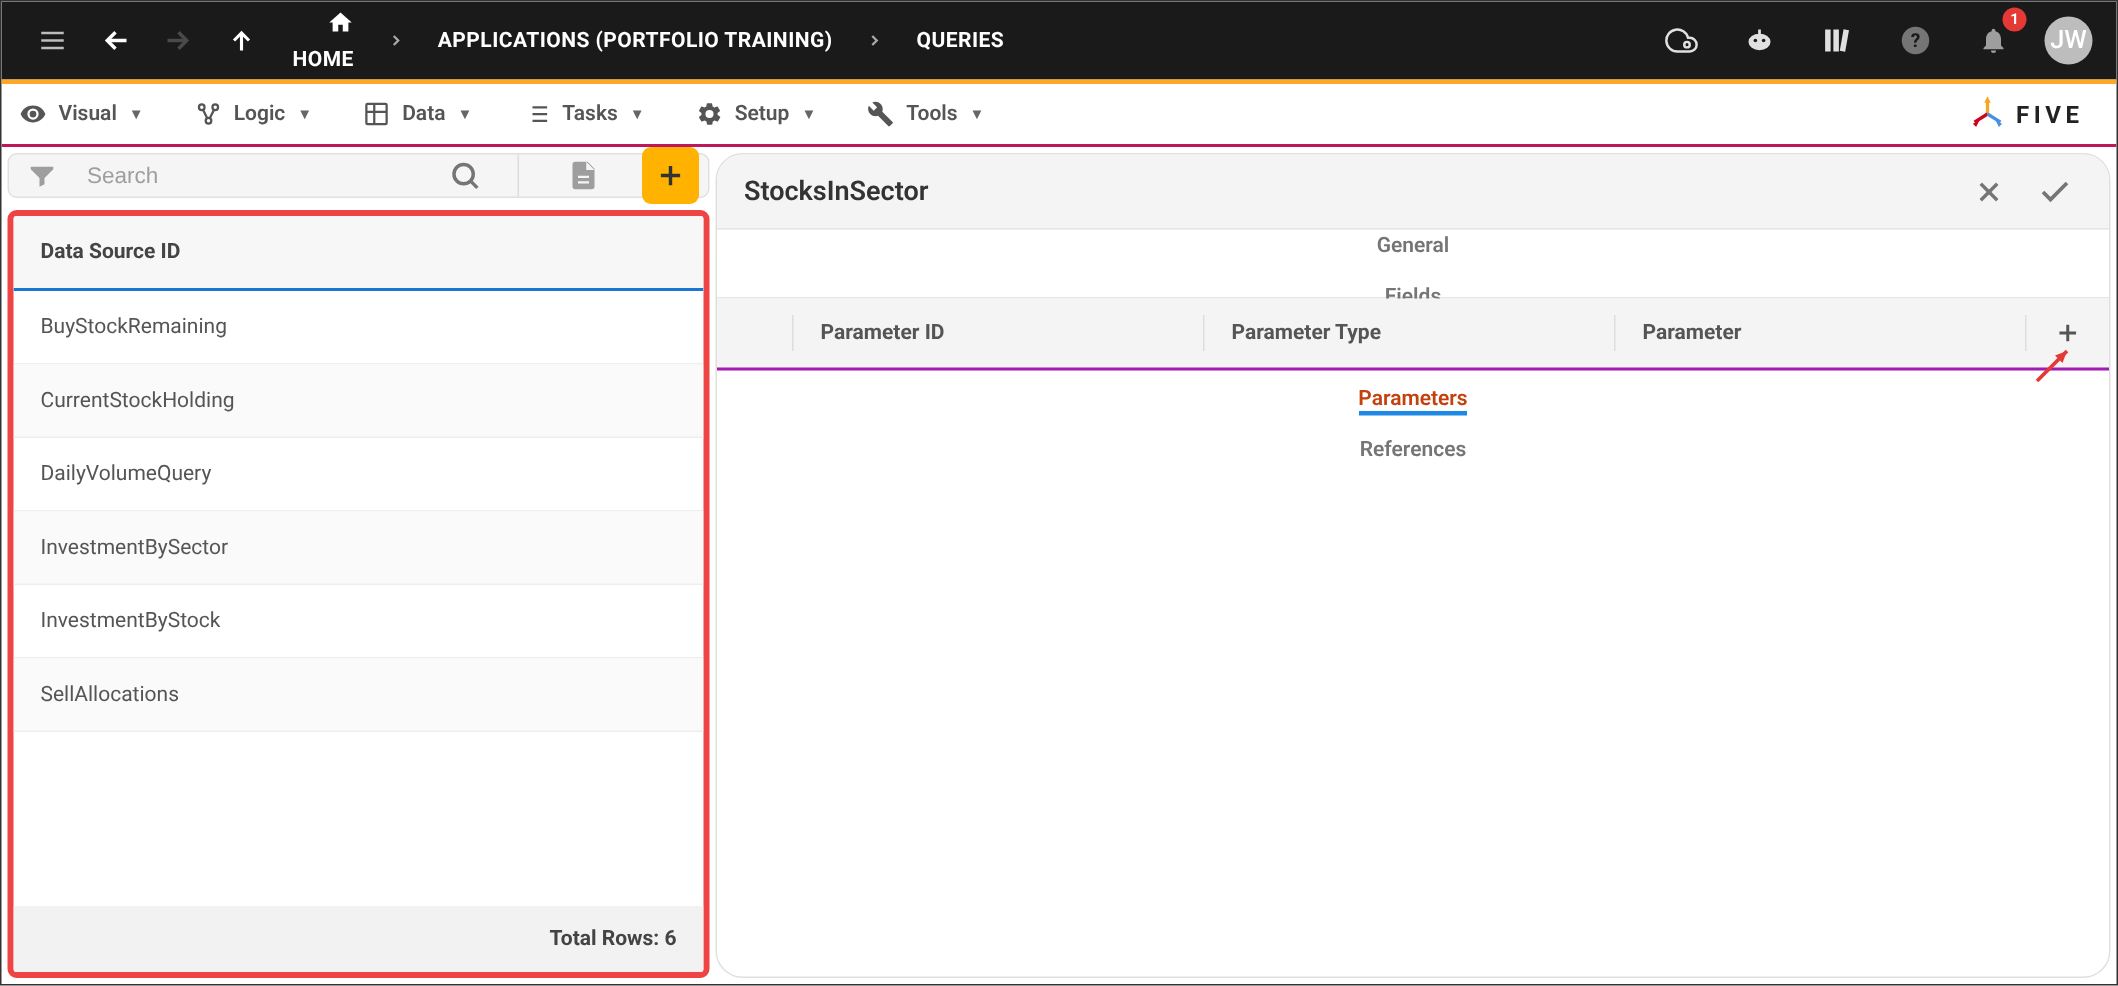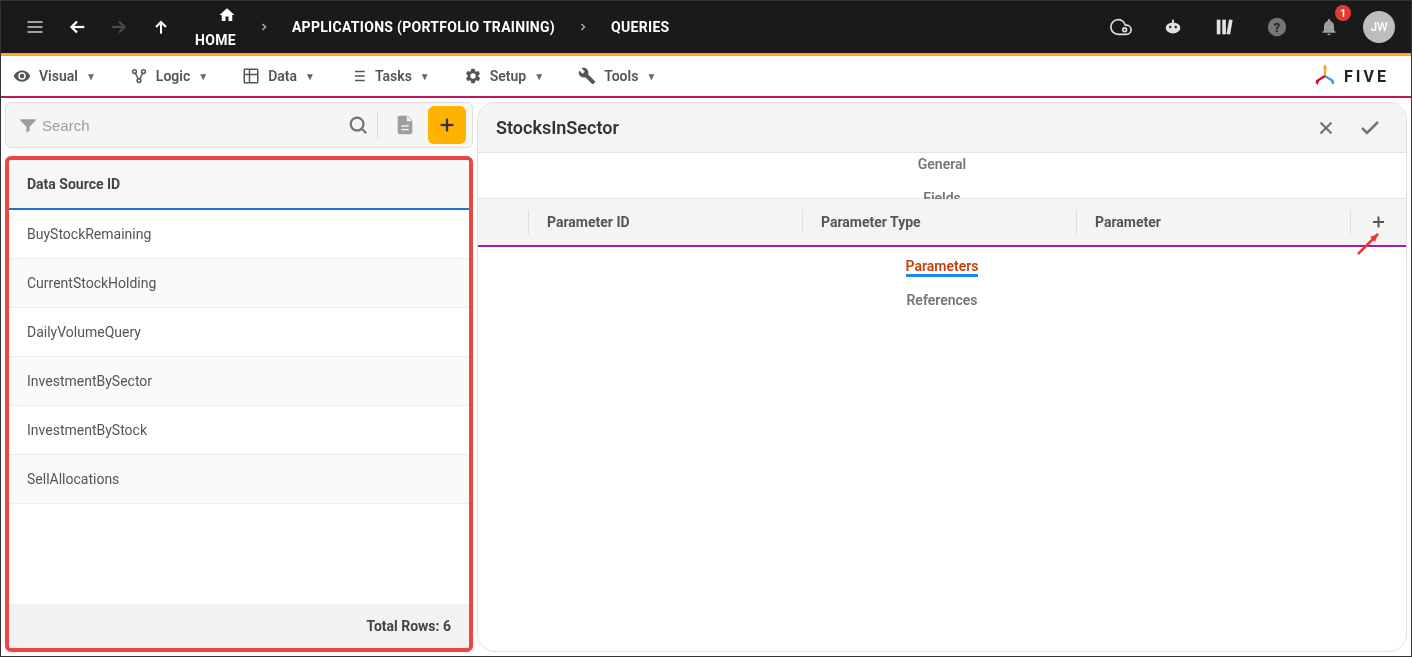--- a/index.html
+++ b/index.html
@@ -29,21 +29,21 @@
   }
   .icon-btn.dim { color: #555; }
   .crumb {
     font-size: 14px; font-weight: 700; color: #fff;
     padding: 0 10px; letter-spacing: .3px;
     display: flex; align-items: flex-end; gap: 8px; flex-direction: column;
   }
   .chev-sep { color: #999; padding: 0 6px; }
   .avatar {
     width: 32px; height: 32px; border-radius: 16px;
-    background: #bdbdbd; color: #fff; font-size: 12px;
+    background: #bdbdbd; color: #fff; font-size: 17px;
     display: flex; align-items: center; justify-content: center;
     font-weight: 500;
   }
   .bell-wrap { position: relative; }
   .bell-badge {
     position: absolute; top: -4px; right: -4px;
     background: #e53935; color: #fff; font-size: 10px;
     width: 16px; height: 16px; border-radius: 8px;
     display: flex; align-items: center; justify-content: center;
     font-weight: 700;
@@ -69,21 +69,21 @@
   }
   .brand svg { width: 26px; height: 26px; }
   
   .main { display: flex; height: calc(100% - 52px - 3px - 42px); padding: 4px; gap: 4px;}
   .left-panel {
     width: 468px; display: flex; flex-direction: column; gap: 0;
   }
   .searchbar {
     display: flex; align-items: center;
     background: #f5f5f5; border: 1px solid #e0e0e0; border-radius: 6px;
-    height: 46px; padding: 0 6px 0 12px; gap: 4px;
+    height: 30px; padding: 0 6px 0 12px; gap: 20px;
   }
   .searchbar input {
     flex: 1; border: none; background: transparent; outline: none;
     font-size: 15px; color: #555;
   }
   .searchbar input::placeholder { color: #9e9e9e; }
   .vdiv { width: 1px; height: 28px; background: #ddd; margin: 0 4px; }
   .sq-btn {
     width: 38px; height: 38px; border-radius: 6px;
     display: flex; align-items: center; justify-content: center;

